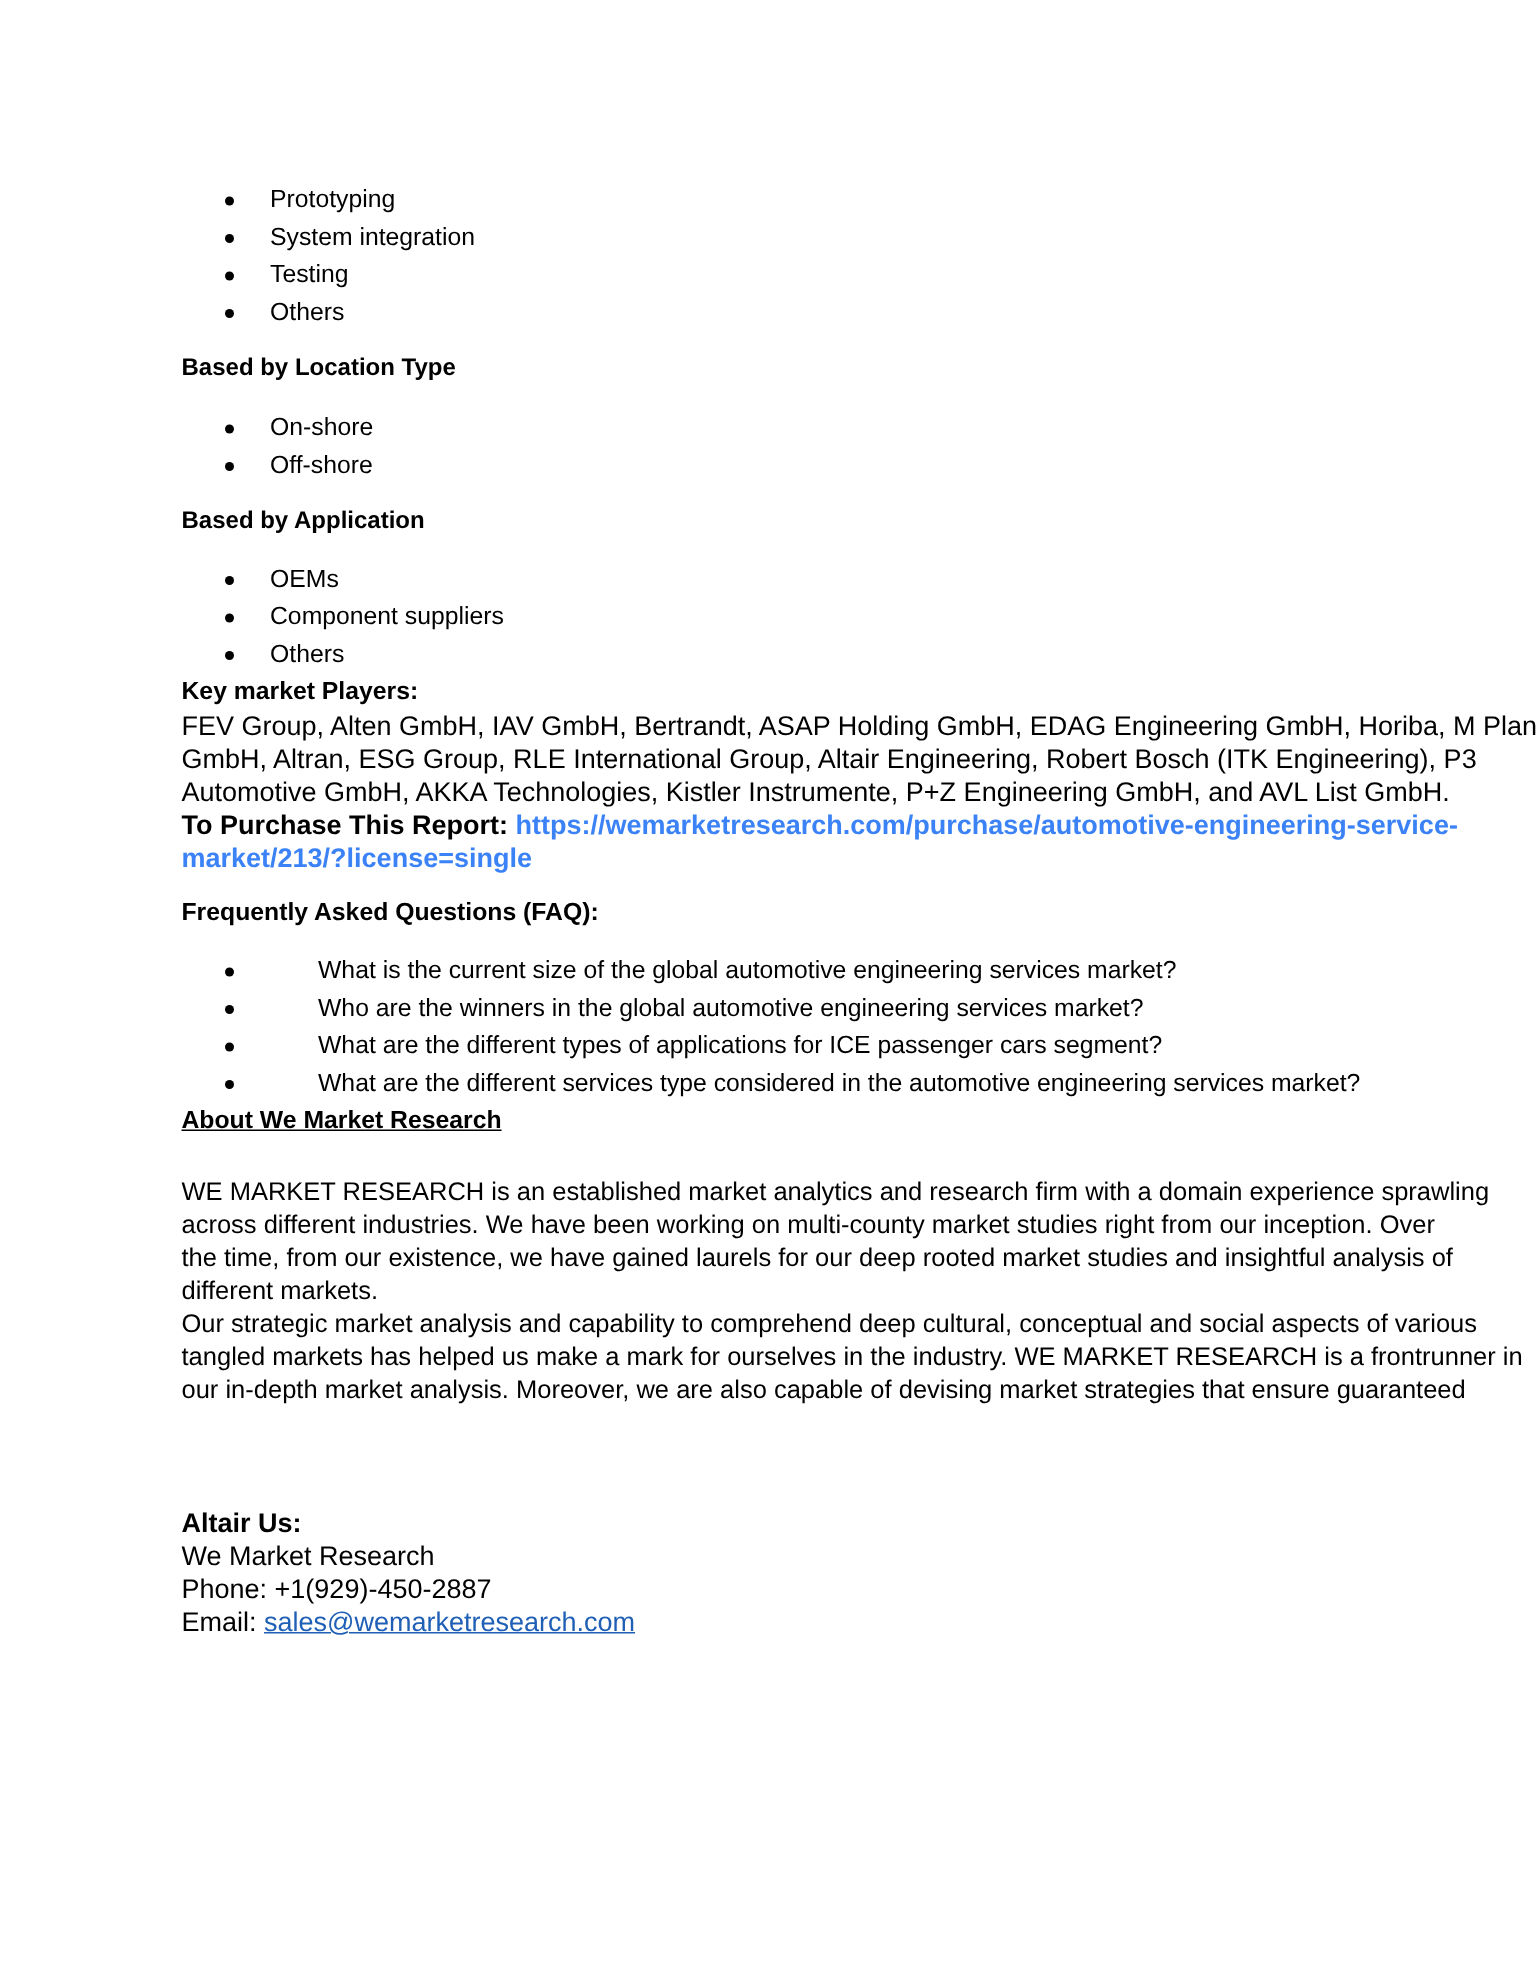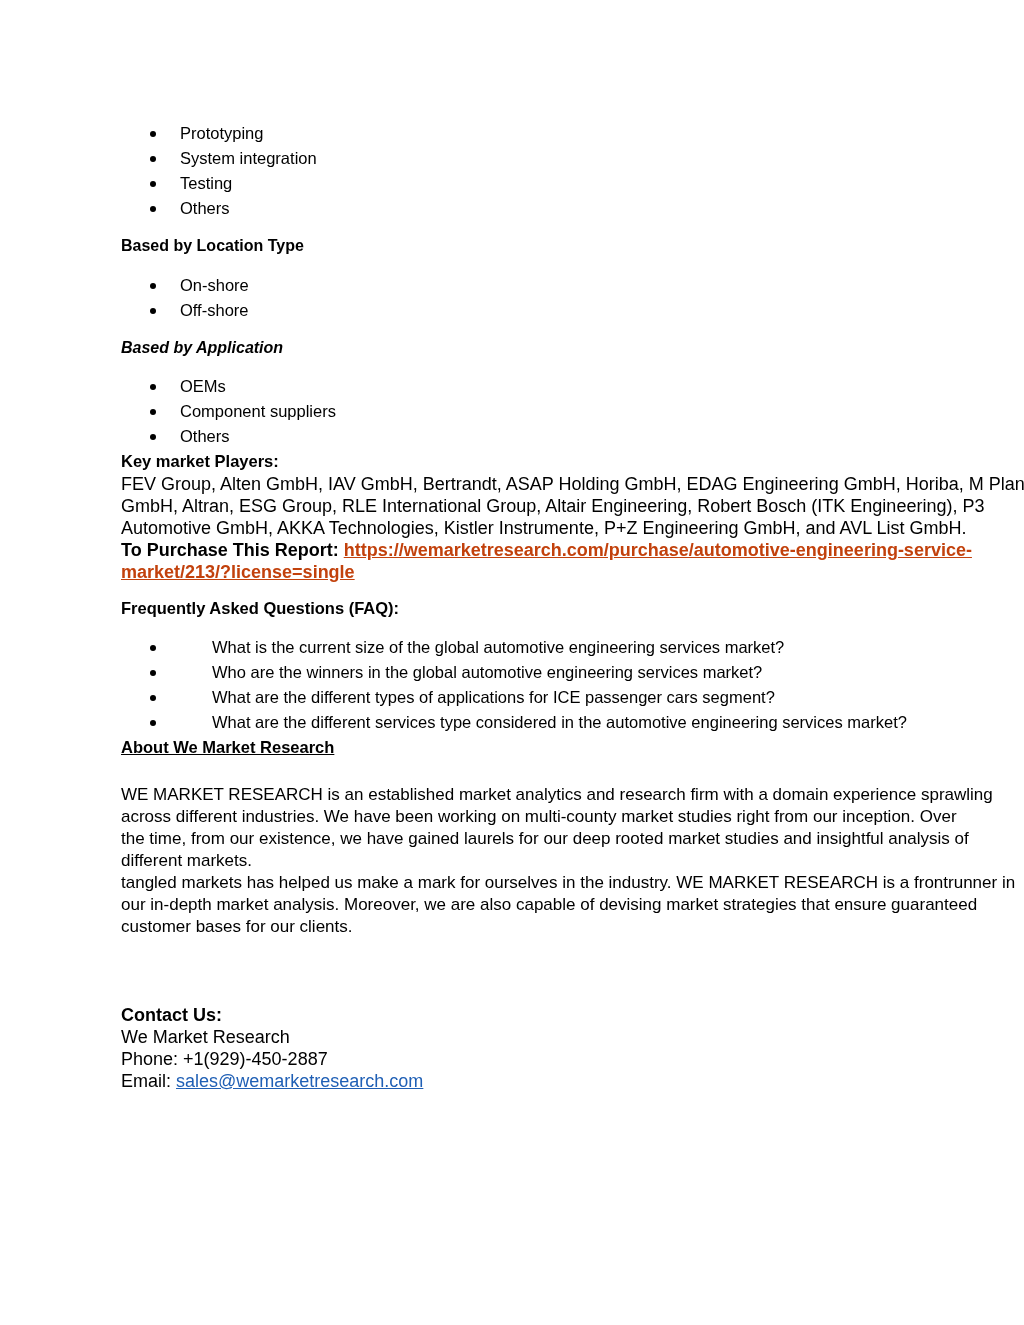--- a/index.html
+++ b/index.html
@@ -5,21 +5,21 @@
   html, body { margin:0; padding:0; background:#ffffff; }
   body { width:1024px; height:1325px; position:relative; font-family:"Liberation Sans", sans-serif; color:#000; overflow:hidden; }
   .page { position:absolute; left:0; top:0; width:1024px; height:1109px; background:#fff; }
   .abs { position:absolute; white-space:nowrap; }
   .bullet-item { position:absolute; left:150px; font-size:16.5px; line-height:20px; }
   .bullet-item .dot { position:absolute; left:0; top:8px; width:6px; height:6px; border-radius:50%; background:#000; }
   .bullet-item .txt { position:absolute; left:30px; top:0; white-space:nowrap; }
   .heading { position:absolute; left:121px; font-size:16px; font-weight:bold; line-height:20px; white-space:nowrap; }
   .small { font-size:18px; line-height:22px; }
   .link { color:#1f5fb5; text-decoration:underline; }
-  .boldlink { color:#c2410c; text-decoration:underline; font-weight:bold; }
+  .boldlink { color:#3b82f6; font-weight:bold; }
   .para { position:absolute; left:121px; width:782px; font-size:17px; line-height:22px; text-align:justify; }
   .para .line { display:block; text-align-last:justify; white-space:nowrap; }
   .para .line.last { text-align-last:left; }
   .faq-item { position:absolute; left:150px; font-size:16.5px; line-height:20px; }
   .faq-item .dot { position:absolute; left:0; top:8px; width:6px; height:6px; border-radius:50%; background:#000; }
   .faq-item .txt { position:absolute; left:30px; top:0; white-space:nowrap;margin-left:32px; }
 </style>
 </head>
 <body>
 
@@ -49,21 +49,21 @@
     <div class="bullet-item" style="top:275px;">
       <span class="dot"></span>
       <span class="txt">On-shore</span>
     </div>
     <div class="bullet-item" style="top:300px;">
       <span class="dot"></span>
       <span class="txt">Off-shore</span>
     </div>
   </div>
 
-  <div class="heading" style="top:338px;font-style:italic;">Based by Application</div>
+  <div class="heading" style="top:338px;">Based by Application</div>
   <div>
     <div class="bullet-item" style="top:376px;">
       <span class="dot"></span>
       <span class="txt">OEMs</span>
     </div>
     <div class="bullet-item" style="top:401px;">
       <span class="dot"></span>
       <span class="txt">Component suppliers</span>
     </div>
     <div class="bullet-item" style="top:426px;">
@@ -105,25 +105,25 @@
     </div>
   </div>
 
   <div class="heading" style="top:737px; font-size:16.5px; text-decoration:underline;">About We Market Research</div>
 
   <div class="para" style="top:784px;">
     <span class="line">WE MARKET RESEARCH is an established market analytics and research firm with a domain experience sprawling</span>
     <span class="line">across different industries. We have been working on multi-county market studies right from our inception. Over</span>
     <span class="line">the time, from our existence, we have gained laurels for our deep rooted market studies and insightful analysis of</span>
     <span class="line last">different markets.</span>
+    <span class="line">Our strategic market analysis and capability to comprehend deep cultural, conceptual and social aspects of various</span>
     <span class="line">tangled markets has helped us make a mark for ourselves in the industry. WE MARKET RESEARCH is a frontrunner in</span>
     <span class="line">our in-depth market analysis. Moreover, we are also capable of devising market strategies that ensure guaranteed</span>
-    <span class="line last">customer bases for our clients.</span>
   </div>
 
-  <div class="abs small" style="left:121px; top:1004px; font-weight:bold;">Contact Us:</div>
+  <div class="abs small" style="left:121px; top:1004px; font-weight:bold;">Altair Us:</div>
   <div class="abs small" style="left:121px; top:1026px;">We Market Research</div>
   <div class="abs small" style="left:121px; top:1048px;">Phone: +1(929)-450-2887</div>
   <div class="abs small" style="left:121px; top:1070px;">
     <span>Email: </span><span class="link">sales@wemarketresearch.com</span>
   </div>
 
 </div>
 
 </body></html>

